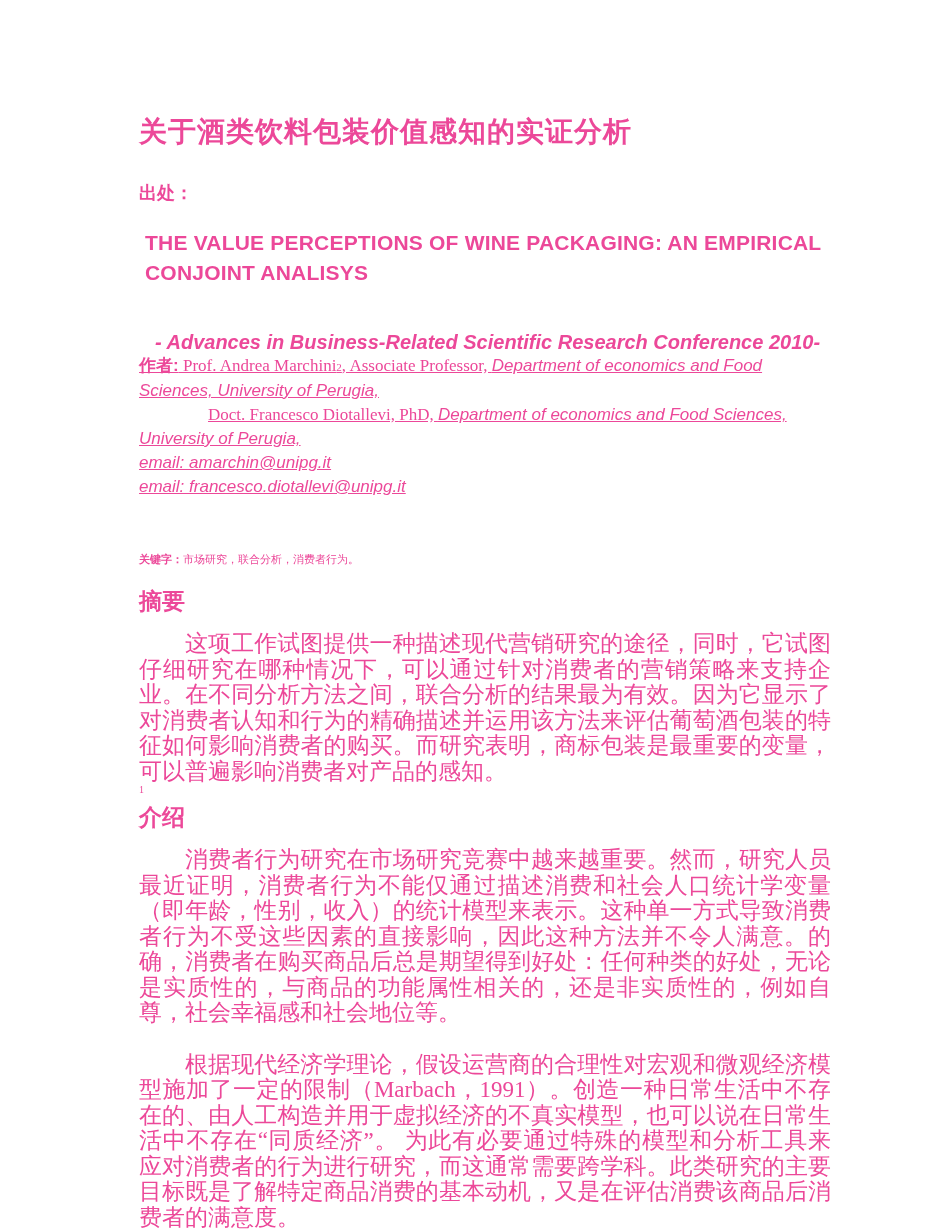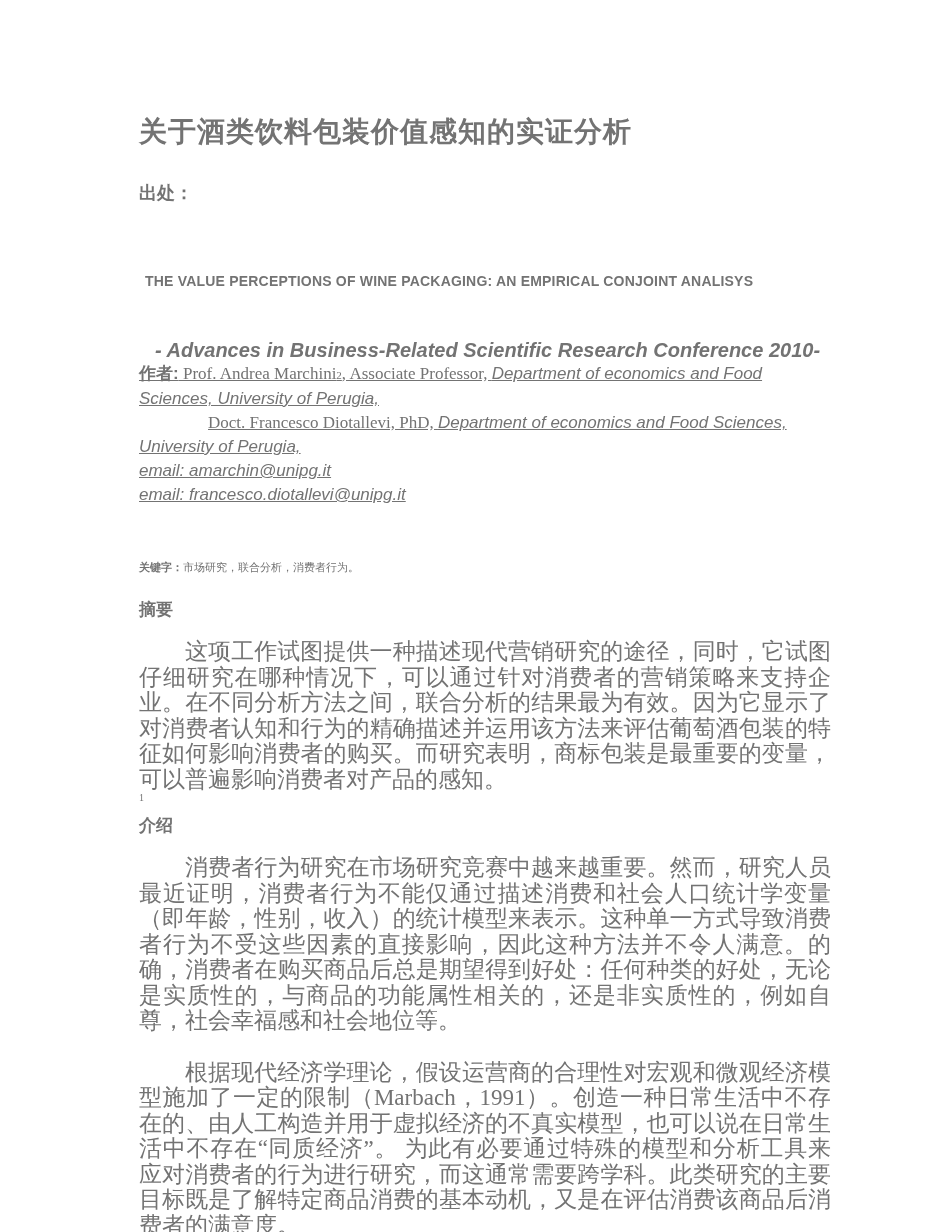--- a/index.html
+++ b/index.html
@@ -5,21 +5,21 @@
   html, body {
     margin: 0;
     padding: 0;
     background: #ffffff;
   }
   .page {
     position: relative;
     width: 888px;
     height: 1232px;
     background: #ffffff;
-    color: #737373;
+    color: #ec4899;
     font-family: "Liberation Serif", serif;
     overflow: hidden;
     box-sizing: border-box;
   }
   .content {
     position: absolute;
     left: 139px;
     top: 0;
     width: 692px;
   }
@@ -32,25 +32,25 @@
     letter-spacing: 1px;
   }
   .source-label {
     margin: 34px 0 0 0;
     font-family: "Liberation Sans", sans-serif;
     font-weight: bold;
     font-size: 18px;
     line-height: 22px;
   }
   .title-en {
-    margin: 62px 0 0 0;
+    margin: 24px 0 0 0;
     padding-left: 6px;
     font-family: "Liberation Sans", sans-serif;
     font-weight: bold;
-    font-size: 14px;
+    font-size: 21px;
     line-height: 30px;
     letter-spacing: 0.2px;
   }
   .conference {
     margin: 42px 0 0 16px;
     font-family: "Liberation Sans", sans-serif;
     font-style: italic;
     font-size: 20px;
     line-height: 24px;
     font-weight: bold;
@@ -86,21 +86,21 @@
   .keywords {
     margin: 48px 0 0 0;
     font-size: 11px;
     line-height: 24px;
   }
   .keywords .rest { font-family: "Liberation Serif", serif; }
   .section-heading {
     margin: 19px 0 0 0;
     font-family: Liberation Sans, sans-serif;
     font-weight: bold;
-    font-size: 17px;
+    font-size: 23px;
     line-height: 23px;
   }
   .body-para {
     margin: 18px 0 0 0;
     font-size: 23px;
     line-height: 25.5px;
     text-align: justify;
     text-indent: 2em;
   }
   .footnote-mark {

